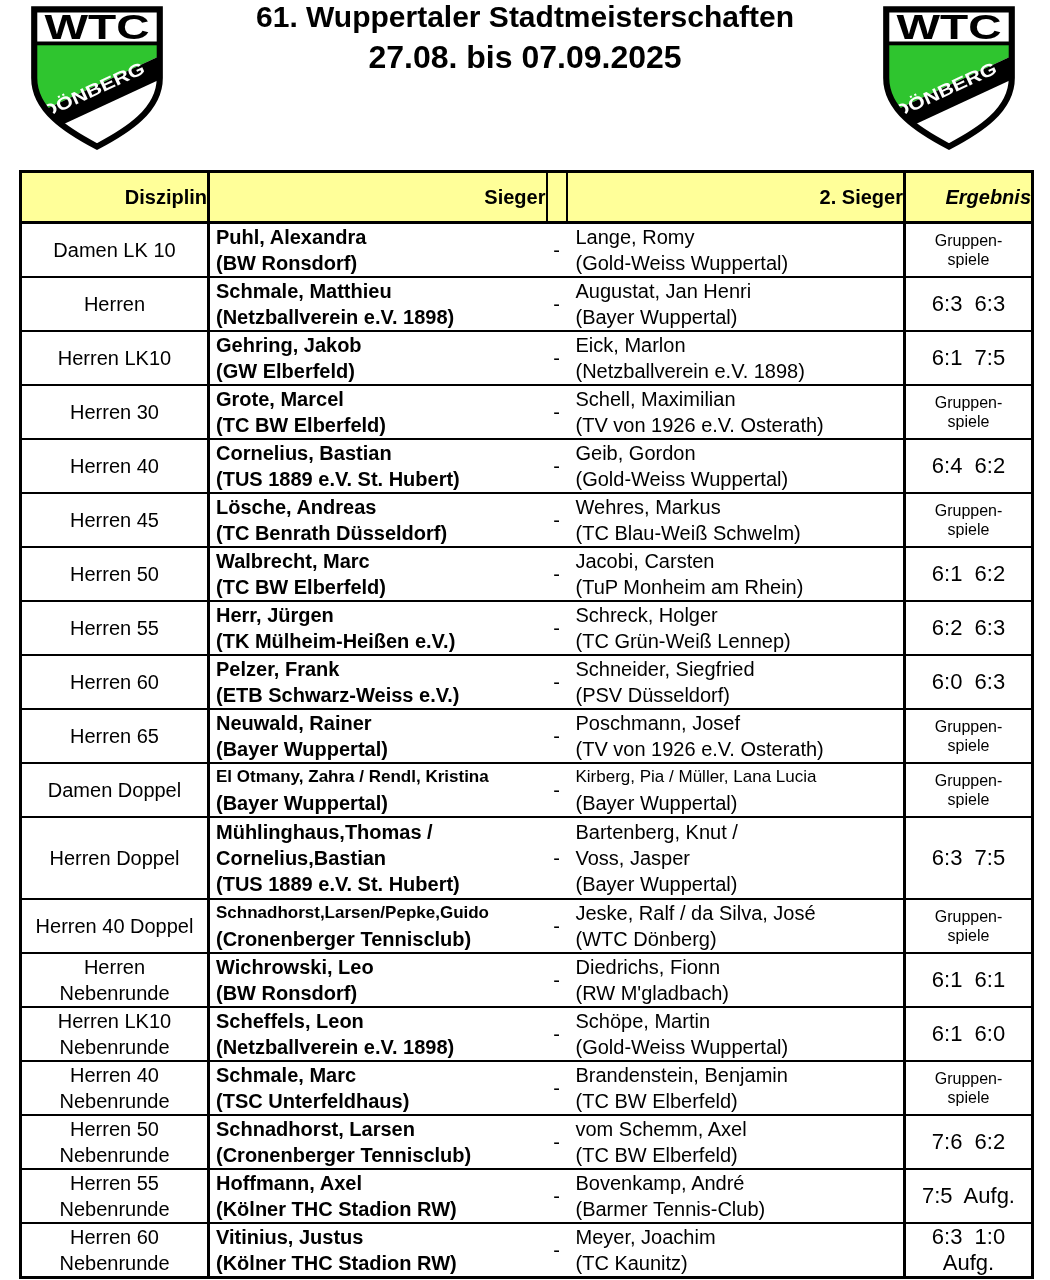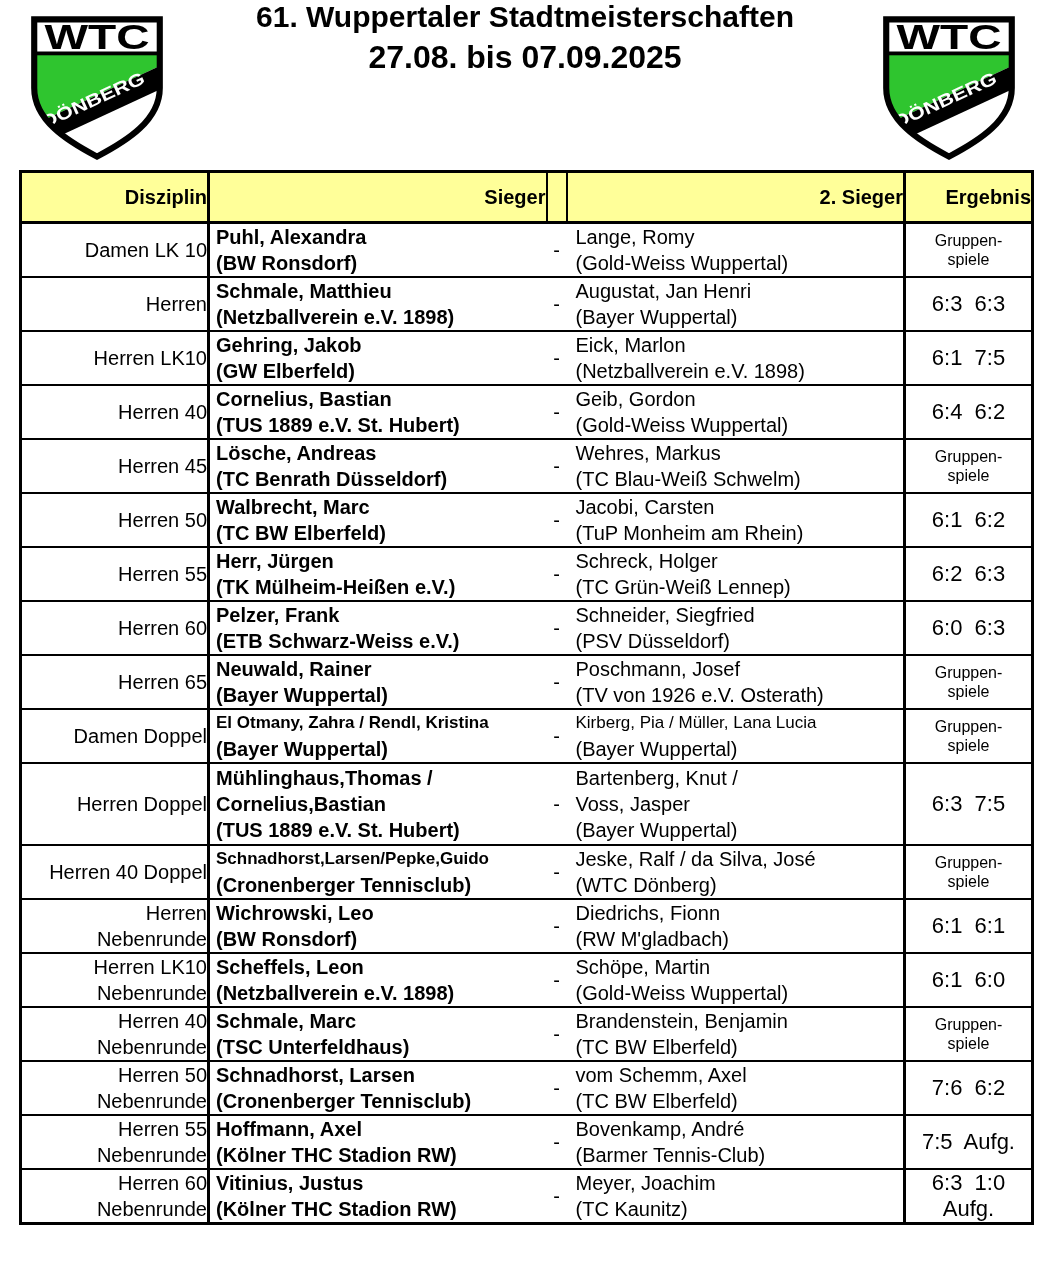--- a/index.html
+++ b/index.html
@@ -6,21 +6,21 @@
     --header-bg:#ffff99;
     --logo-green:#2fc52f;
     --line:#000000;
   }
   html,body{margin:0;padding:0;background:#ffffff;}
   body{font-family:"Liberation Sans", sans-serif; color:#000;}
   .page{position:relative;width:1050px;height:1280px;background:#fff;overflow:hidden;}
 
   
   .hdr{position:relative;height:170px;}
-  .logo{position:absolute;top:12px;width:146px;height:152px;}
+  .logo{position:absolute;top:2px;width:146px;height:152px;}
   .logo-left{left:24px;}
   .logo-right{left:876px;}
   .titles{position:absolute;left:180px;right:180px;top:0;text-align:center;}
   .title{font-size:30px;font-weight:bold;line-height:34px;}
   .dates{margin-top:7px;font-size:32px;font-weight:bold;line-height:32px;}
 
   .wtc-text{font-weight:800;font-size:24px;fill:#000;text-anchor:middle;}
   .banner-text{font-weight:bold;font-size:12px;fill:#fff;text-anchor:middle;}
 
   
@@ -28,26 +28,26 @@
   col.c-disziplin{width:188px;}
   col.c-sieger{width:338px;}
   col.c-gap{width:20px;}
   col.c-sieger2{width:338px;}
   col.c-ergebnis{width:128px;}
 
   thead tr{height:51px;}
   thead th{background:var(--header-bg);border:2px solid var(--line);border-bottom-width:3px;
            font-size:20px;font-weight:bold;text-align:right;padding:0;}
   thead th.h-disziplin{border-right-width:3px;}
-  thead th.h-ergebnis{border-left-width:3px;}
+  thead th.h-ergebnis{border-left-width:3px;font-style:italic;}
 
   tbody tr{height:54px;}
   tbody tr.tall{height:82px;}
   tbody td{border:2px solid var(--line);padding:0;vertical-align:middle;}
-  td.discipline{border-right-width:3px;text-align:right;font-size:20px;line-height:26px;}
+  td.discipline{border-right-width:3px;text-align:center;font-size:20px;line-height:26px;}
   td.winner{border-right:none;font-weight:bold;font-size:20px;line-height:26px;padding-left:6px;}
   td.dash{border-left:none;border-right:none;text-align:center;font-size:20px;}
   td.runner{border-left:none;font-size:20px;line-height:26px;padding-left:9px;}
   td.result{border-left-width:3px;text-align:center;font-size:22px;line-height:26px;white-space:pre;margin-left:8px;}
   td.result.small{font-size:16px;line-height:19px;}
   .line.small{font-size:17px;}
 </style>
 </head>
 <body>
 
@@ -157,20 +157,35 @@
           </td>
           <td class="dash">-</td>
           <td class="runner">
             <div class="line">Eick, Marlon</div>
             <div class="line">(Netzballverein e.V. 1898)</div>
           </td>
           <td class="result"><div class="line">6:1  7:5</div></td>
         </tr>
         <tr class="">
           <td class="discipline">
+            <div class="line">Herren 30</div>
+          </td>
+          <td class="winner">
+            <div class="line">Grote, Marcel</div>
+            <div class="line">(TC BW Elberfeld)</div>
+          </td>
+          <td class="dash">-</td>
+          <td class="runner">
+            <div class="line">Schell, Maximilian</div>
+            <div class="line">(TV von 1926 e.V. Osterath)</div>
+          </td>
+          <td class="result small"><div class="line">Gruppen-</div><div class="line">spiele</div></td>
+        </tr>
+        <tr class="">
+          <td class="discipline">
             <div class="line">Herren 40</div>
           </td>
           <td class="winner">
             <div class="line">Cornelius, Bastian</div>
             <div class="line">(TUS 1889 e.V. St. Hubert)</div>
           </td>
           <td class="dash">-</td>
           <td class="runner">
             <div class="line">Geib, Gordon</div>
             <div class="line">(Gold-Weiss Wuppertal)</div>

